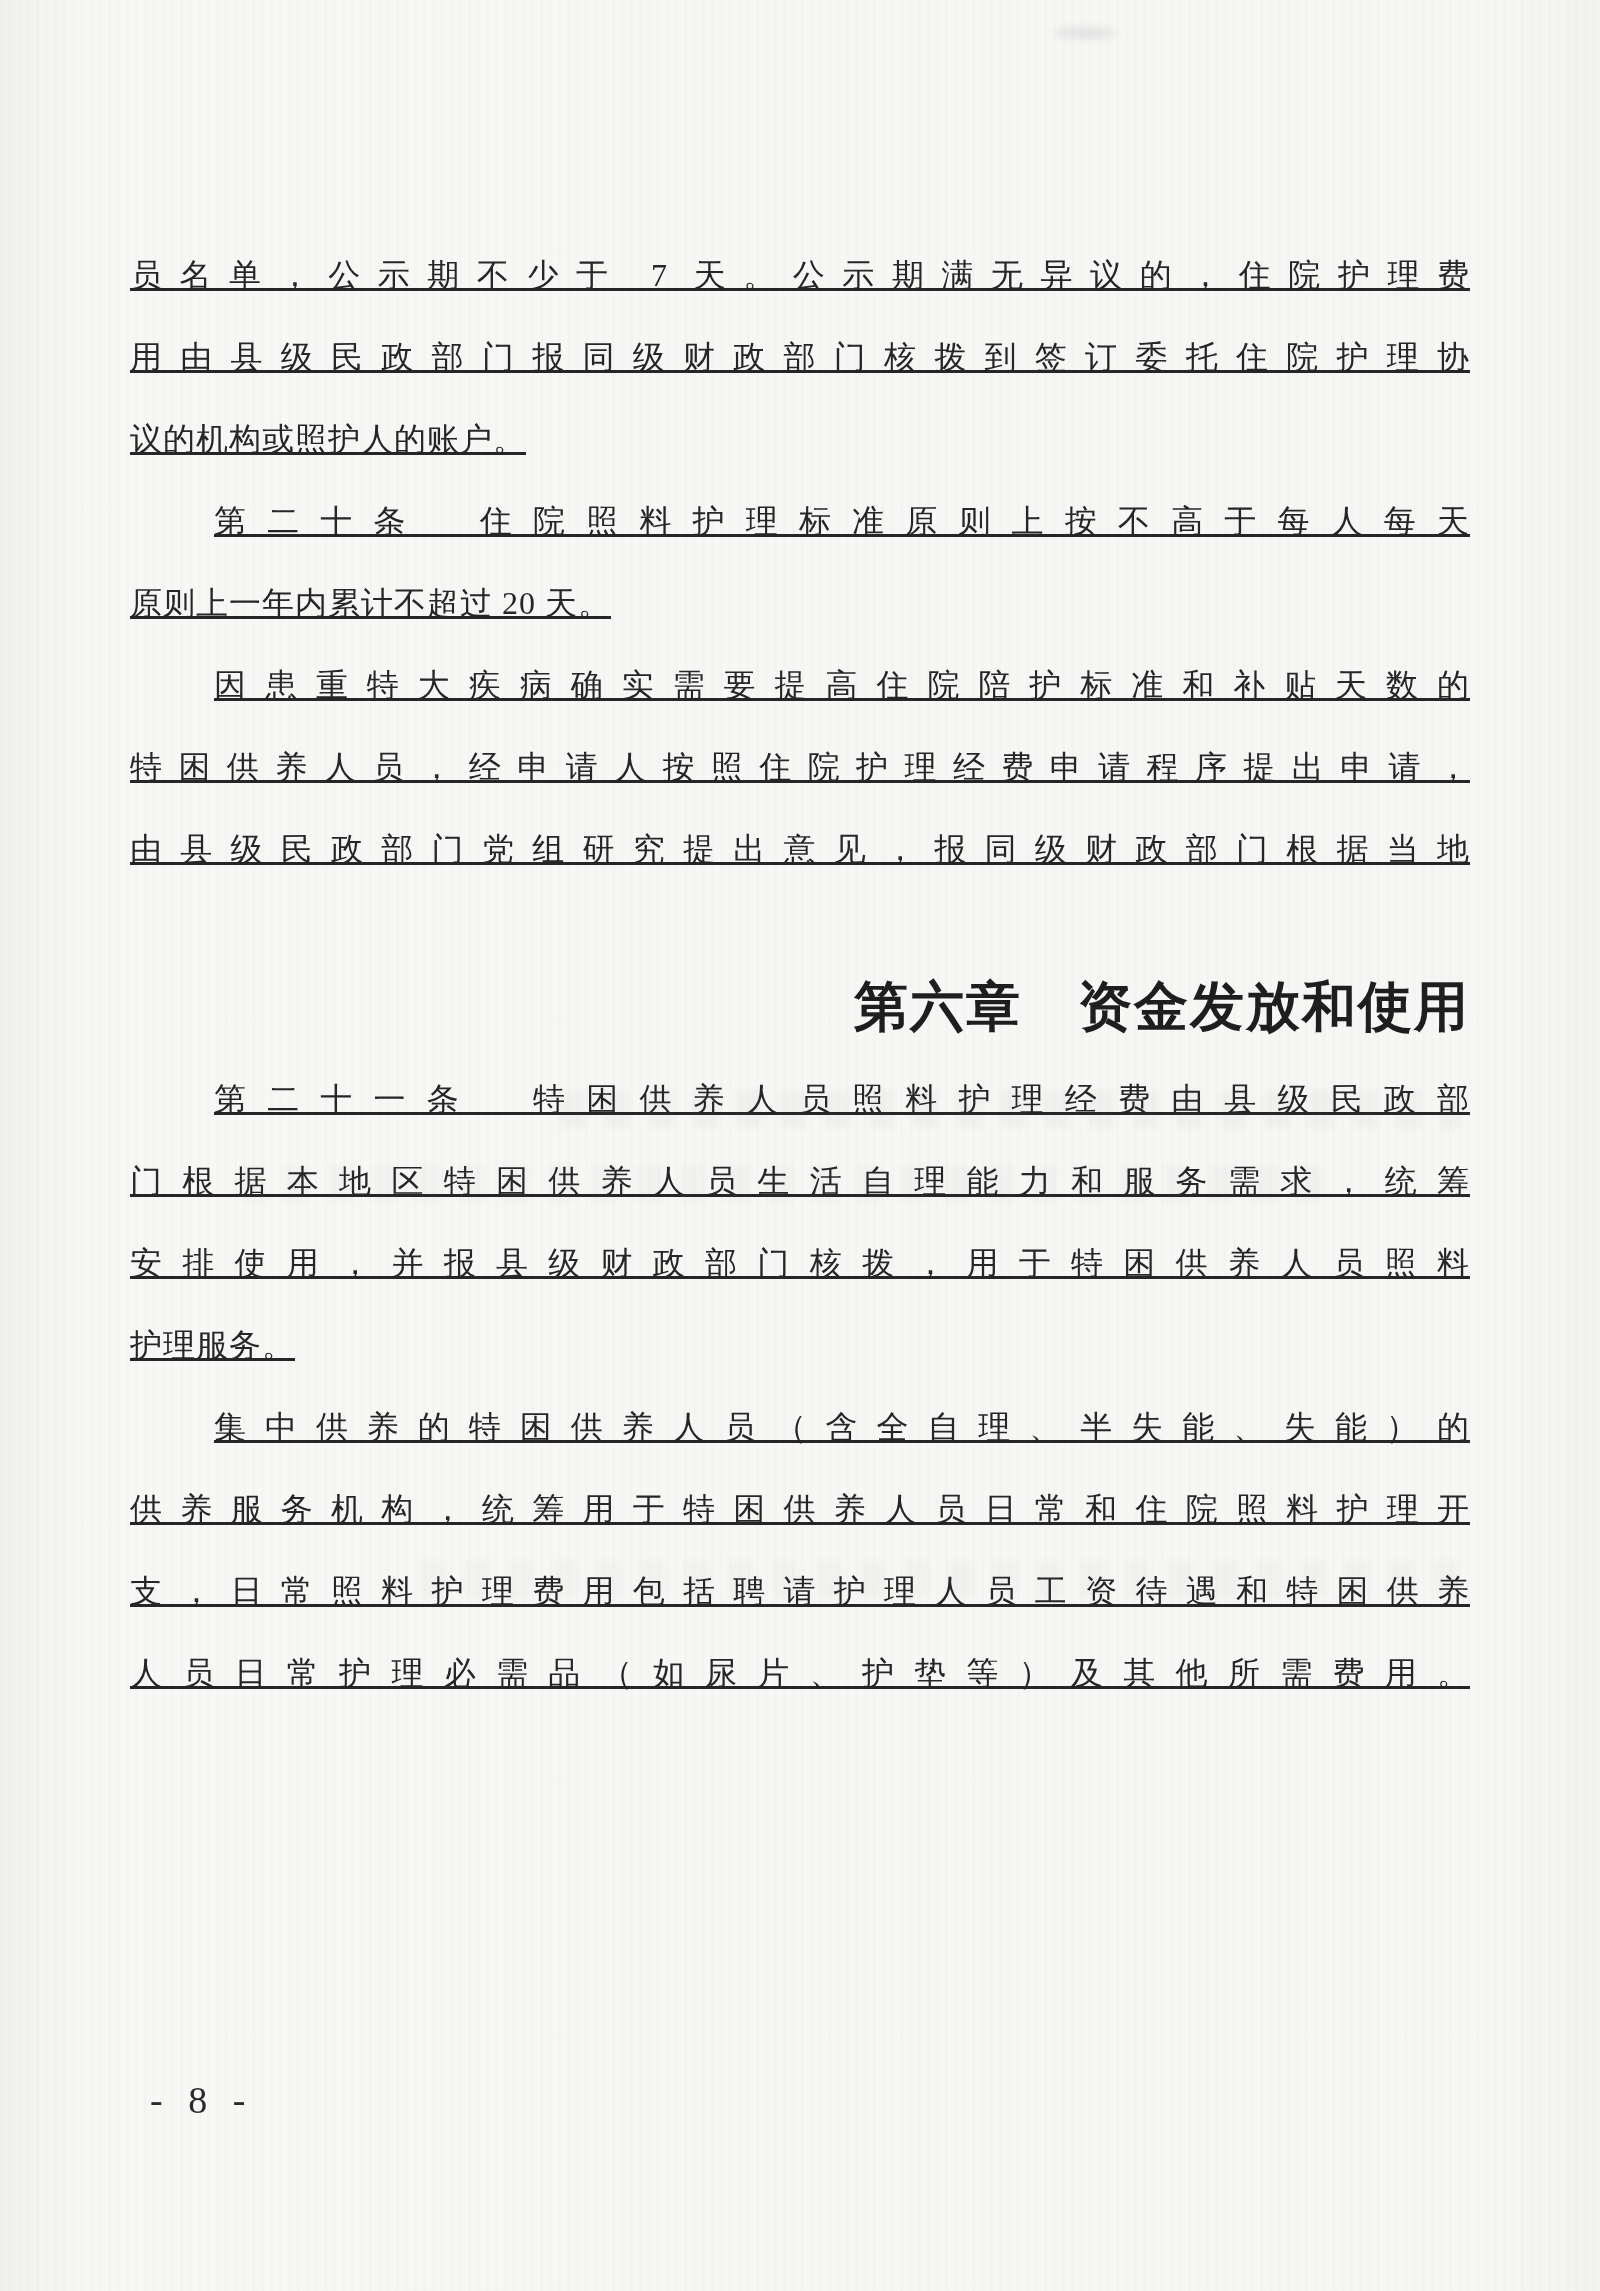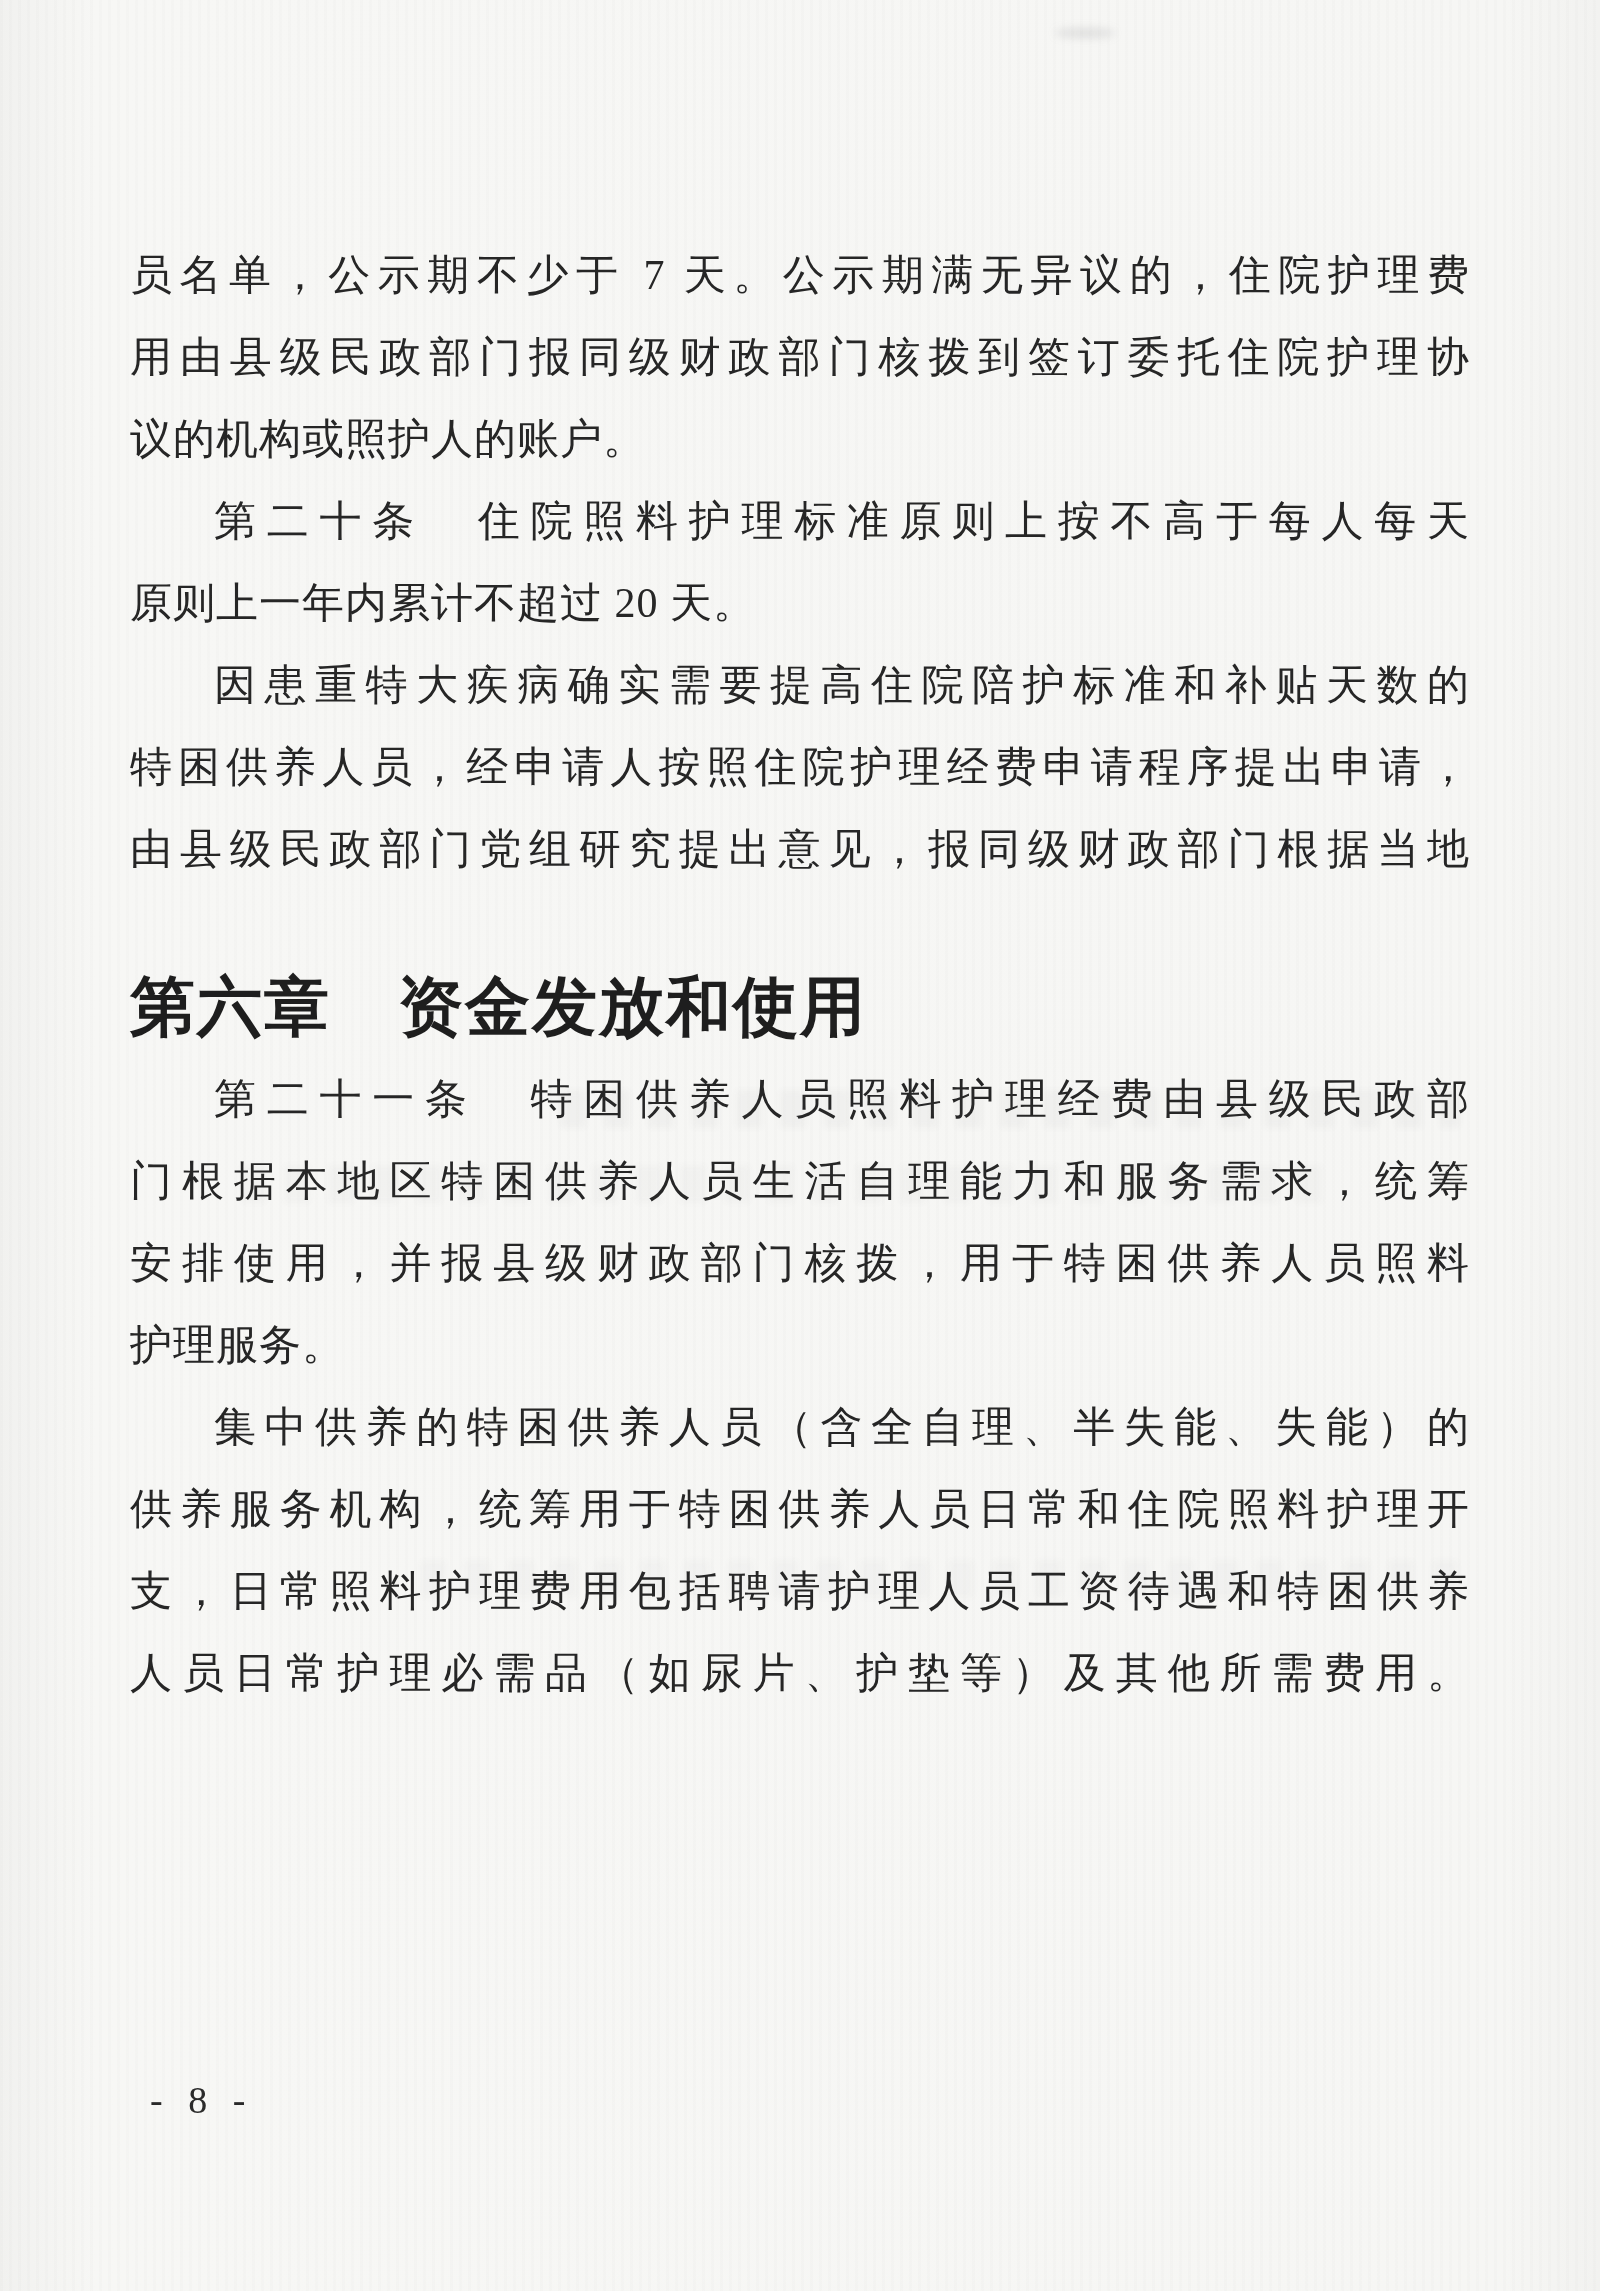--- a/index.html
+++ b/index.html
@@ -28,39 +28,40 @@
   .content {
     position: absolute;
     left: 130px;
     top: 234px;
     width: 1340px;
     color: #262626;
   }
   .line {
     height: 82px;
     line-height: 82px;
-    font-size: 42px;
+    font-size: 32px;
     letter-spacing: 1px;
     white-space: nowrap;
+    text-decoration: underline;
   }
   .line.j {
     white-space: normal;
     text-align: justify;
     text-align-last: justify;
   }
   .line.i {
     text-indent: 84px;
   }
   .chapter-heading {
     height: 82px;
     line-height: 82px;
     margin-top: 76px;
-    font-size: 65px;
+    font-size: 54px;
     font-weight: bold;
-    text-align: left;
+    text-align: right;
     color: #1e1e1e;
     letter-spacing: 2px;
   }
   .block-2 {
     margin-top: 10px;
   }
   .page-number {
     position: absolute;
     left: 150px;
     top: 2078px;

